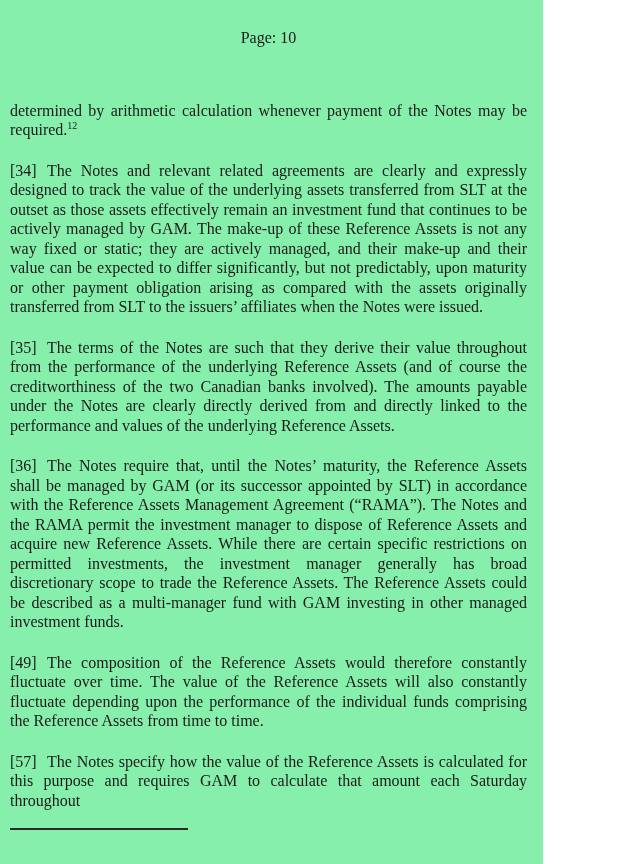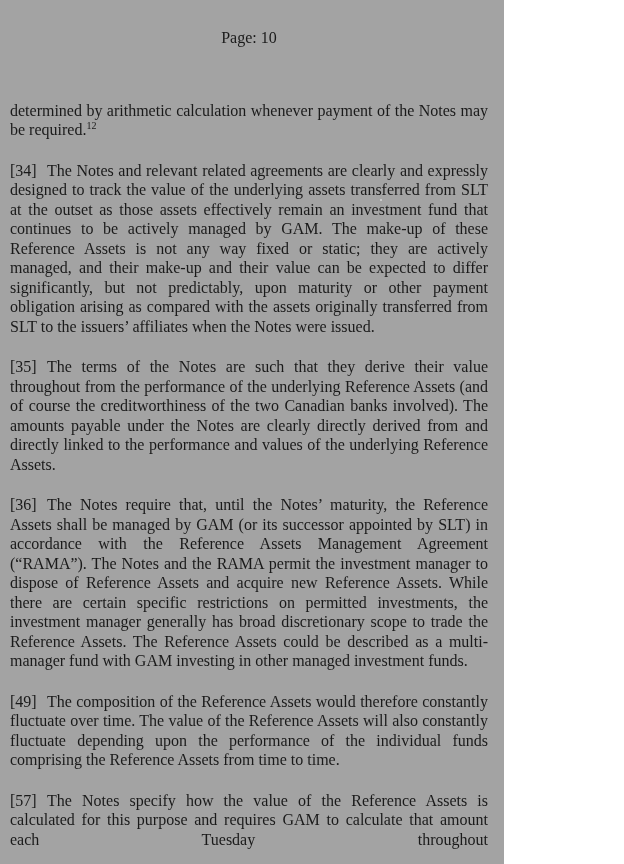--- a/index.html
+++ b/index.html
@@ -2,23 +2,23 @@
 <html><head>
 <meta charset="utf-8">
 <style>
   html, body {
     margin: 0;
     padding: 0;
     background: #ffffff;
   }
   .page {
     position: relative;
-    width: 504px;
+    width: 543px;
     height: 864px;
-    background: #a3a3a3;
+    background: #86efac;
     font-family: "Liberation Serif", "DejaVu Serif", serif;
     color: #1a1a1a;
     overflow: hidden;
     box-sizing: border-box;
   }
   .content {
     margin-left: 10px;
     margin-right: 16px;
   }
   .page-header {
@@ -86,21 +86,21 @@
     <p class="body-para continuation"><span>determined by arithmetic calculation whenever payment of the Notes may be required.</span><sup>12</sup></p>
 
     <p class="body-para"><span class="pnum">[34]</span><span>The Notes and relevant related agreements are clearly and expressly designed to track the value of the underlying assets transferred from SLT at the outset as those assets effectively remain an investment fund that continues to be actively managed by GAM. The make-up of these Reference Assets is not any way fixed or static; they are actively managed, and their make-up and their value can be expected to differ significantly, but not predictably, upon maturity or other payment obligation arising as compared with the assets originally transferred from SLT to the issuers’ affiliates when the Notes were issued.</span></p>
 
     <p class="body-para"><span class="pnum">[35]</span><span>The terms of the Notes are such that they derive their value throughout from the performance of the underlying Reference Assets (and of course the creditworthiness of the two Canadian banks involved). The amounts payable under the Notes are clearly directly derived from and directly linked to the performance and values of the underlying Reference Assets.</span></p>
 
     <p class="body-para"><span class="pnum">[36]</span><span>The Notes require that, until the Notes’ maturity, the Reference Assets shall be managed by GAM (or its successor appointed by SLT) in accordance with the Reference Assets Management Agreement (“RAMA”). The Notes and the RAMA permit the investment manager to dispose of Reference Assets and acquire new Reference Assets. While there are certain specific restrictions on permitted investments, the investment manager generally has broad discretionary scope to trade the Reference Assets. The Reference Assets could be described as a multi-manager fund with GAM investing in other managed investment funds.</span></p>
 
     <p class="body-para"><span class="pnum">[49]</span><span>The composition of the Reference Assets would therefore constantly fluctuate over time. The value of the Reference Assets will also constantly fluctuate depending upon the performance of the individual funds comprising the Reference Assets from time to time.</span></p>
 
-    <p class="body-para continues"><span class="pnum">[57]</span><span>The Notes specify how the value of the Reference Assets is calculated for this purpose and requires GAM to calculate that amount each Tuesday throughout</span></p>
+    <p class="body-para continues"><span class="pnum">[57]</span><span>The Notes specify how the value of the Reference Assets is calculated for this purpose and requires GAM to calculate that amount each Saturday throughout</span></p>
 
     <div class="footnote-block">
       <hr class="footnote-rule">
     </div>
 
   </div>
 
   <div class="speck" style="left:588px;top:40px;width:2px;height:2px;"></div>
   <div class="speck" style="left:380px;top:199px;width:2px;height:2px;"></div>
 </div>

